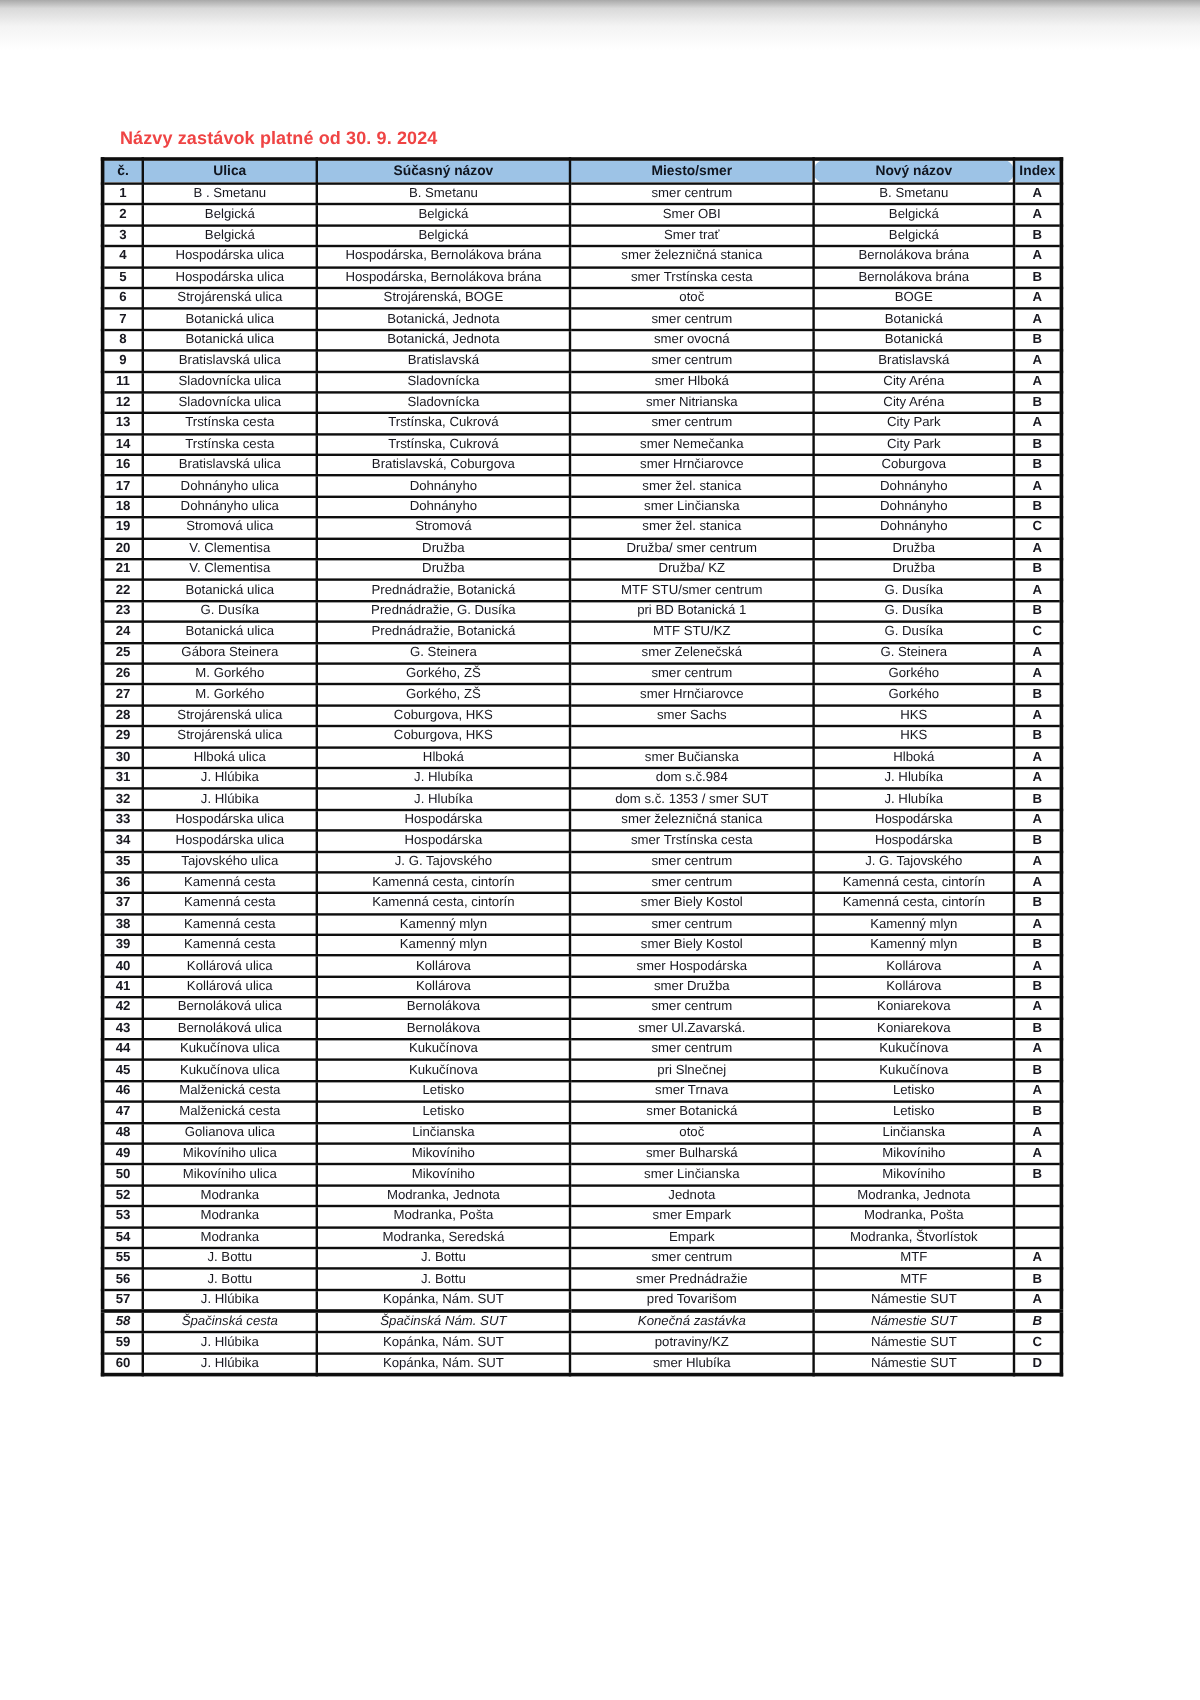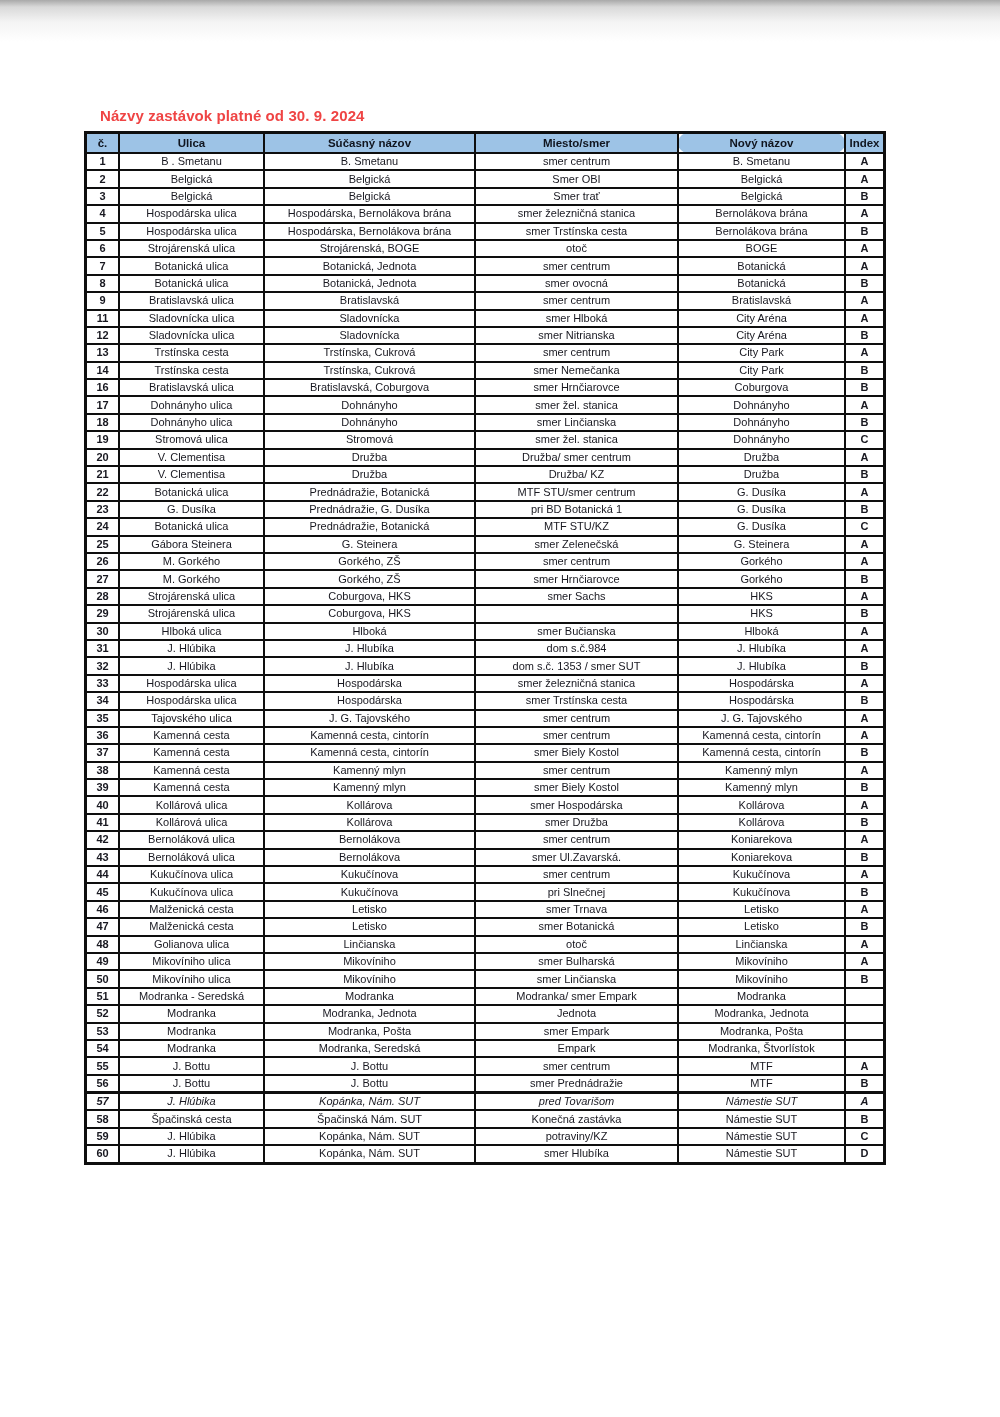--- a/index.html
+++ b/index.html
@@ -446,28 +446,20 @@
         </tr>
         <tr>
           <td>50</td>
           <td>Mikovíniho ulica</td>
           <td>Mikovíniho</td>
           <td>smer Linčianska</td>
           <td>Mikovíniho</td>
           <td>B</td>
         </tr>
         <tr>
-          <td>51</td>
-          <td>Modranka - Seredská</td>
-          <td>Modranka</td>
-          <td>Modranka/ smer Empark</td>
-          <td>Modranka</td>
-          <td></td>
-        </tr>
-        <tr>
           <td>52</td>
           <td>Modranka</td>
           <td>Modranka, Jednota</td>
           <td>Jednota</td>
           <td>Modranka, Jednota</td>
           <td></td>
         </tr>
         <tr>
           <td>53</td>
           <td>Modranka</td>

